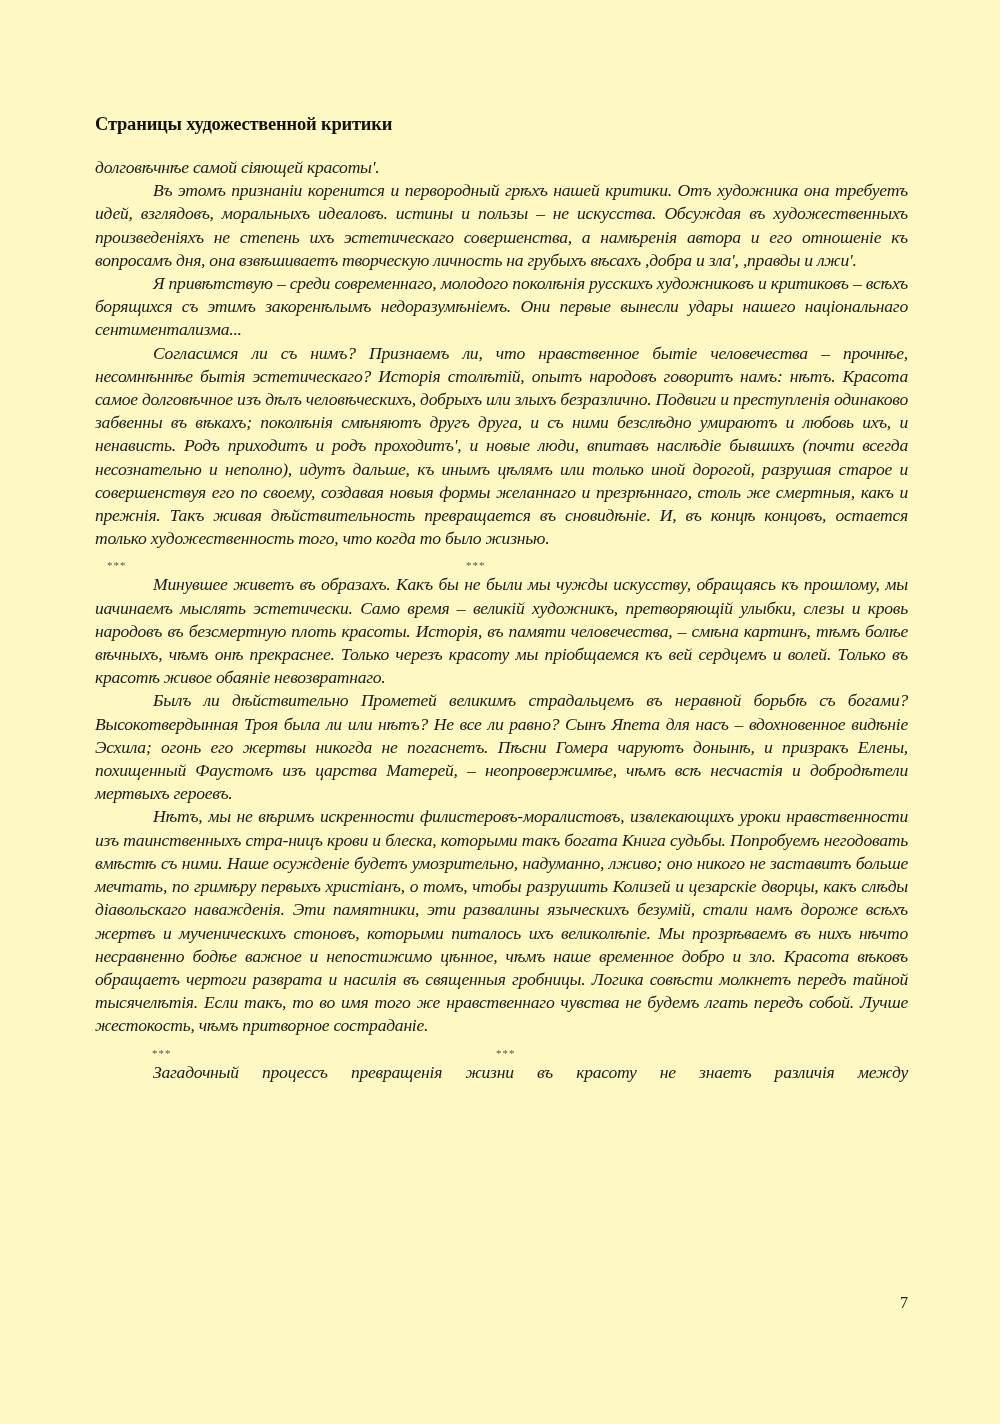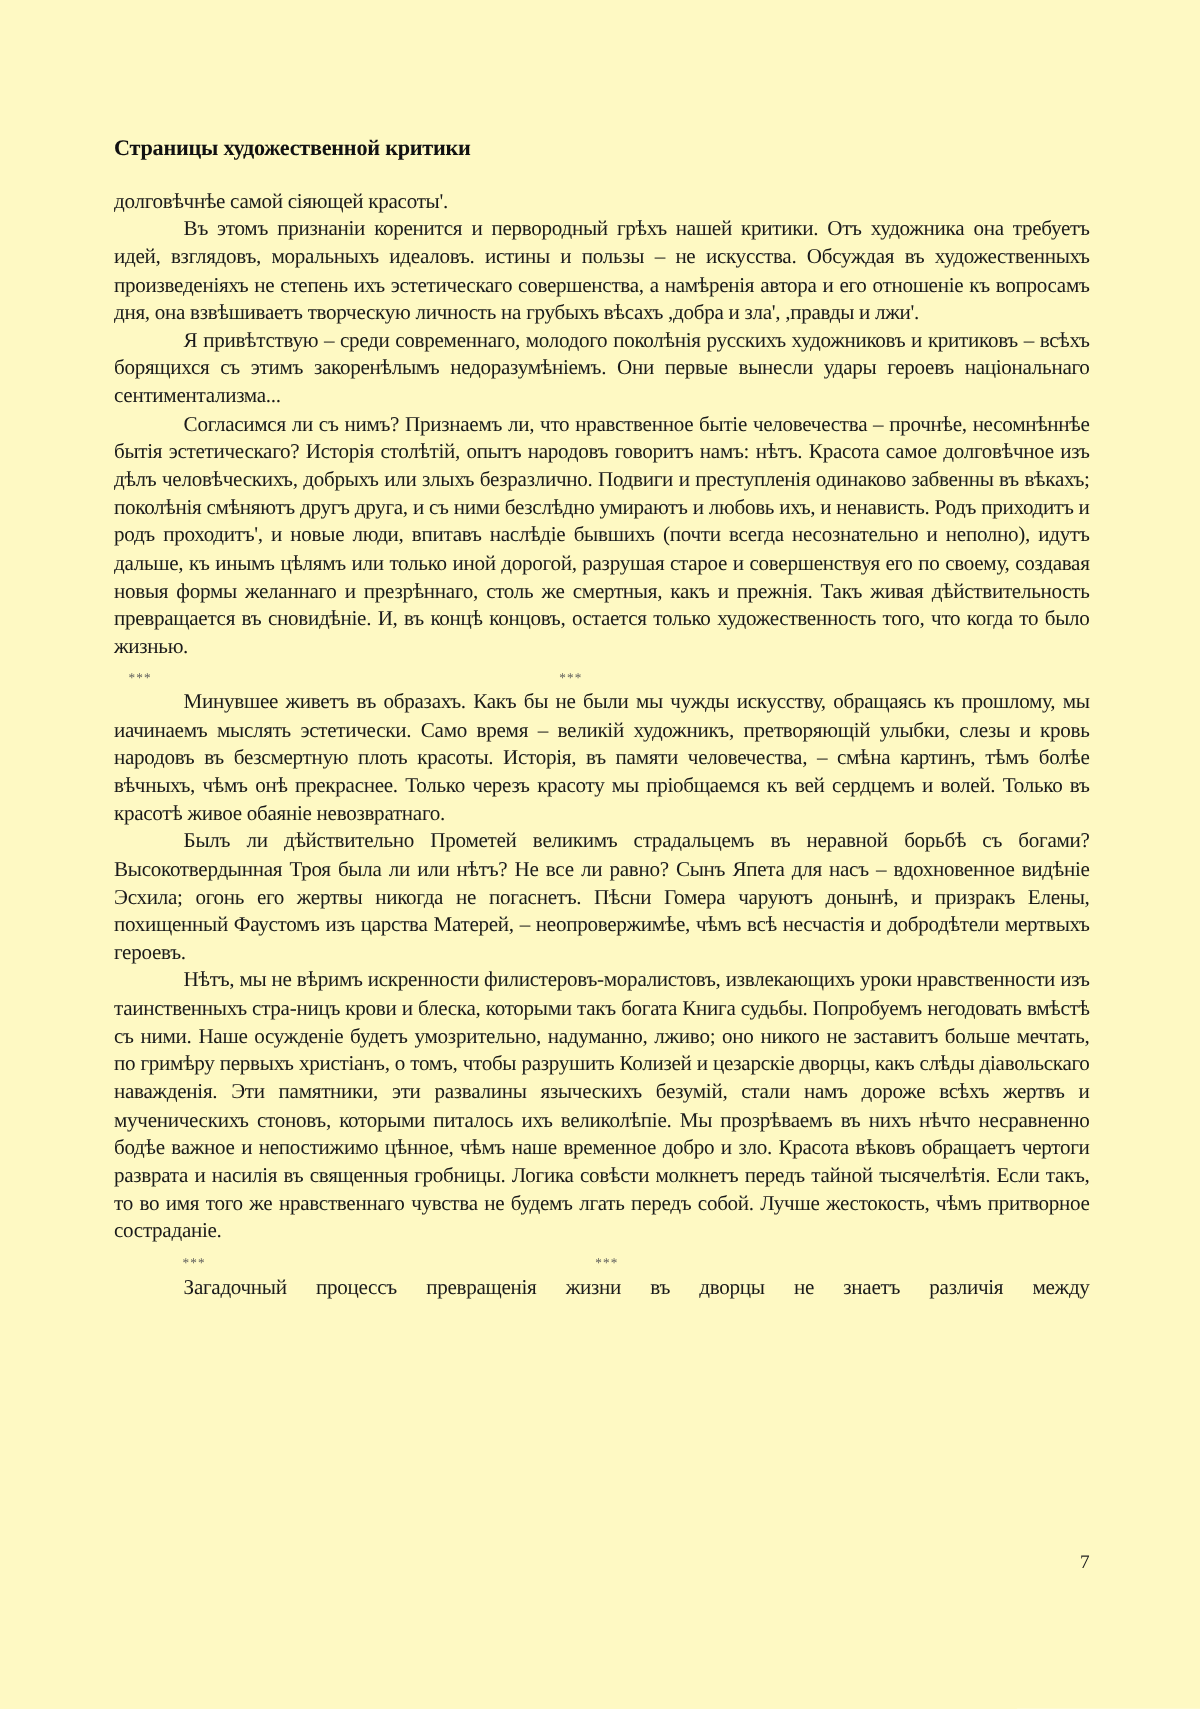--- a/index.html
+++ b/index.html
@@ -37,20 +37,21 @@
       top: 156px;
       width: 813px;
       font-size: 17.6px;
       line-height: 23.2px;
       letter-spacing: -0.25px;
     }
     .para {
       margin: 0;
       text-align: justify;
       text-indent: 58px;
+      font-style: italic;
     }
     .para.noindent {
       text-indent: 0;
     }
     .separator {
       position: relative;
       height: 23px;
       font-size: 11px;
       color: #555;
       letter-spacing: 1px;
@@ -70,35 +71,35 @@
 </head>
 <body>
 
 <div class="page">
 
   <div class="running-head">Страницы художественной критики</div>
 
   <div class="body-text">
     <p class="para noindent">долговѣчнѣе самой сіяющей красоты'.</p>
     <p class="para">Въ этомъ признаніи коренится и первородный грѣхъ нашей критики. Отъ художника она требуетъ идей, взглядовъ, моральныхъ идеаловъ. истины и пользы – не искусства. Обсуждая въ художественныхъ произведеніяхъ не степень ихъ эстетическаго совершенства, а намѣренія автора и его отношеніе къ вопросамъ дня, она взвѣшиваетъ творческую личность на грубыхъ вѣсахъ ,добра и зла', ,правды и лжи'.</p>
-    <p class="para">Я привѣтствую – среди современнаго, молодого поколѣнія русскихъ художниковъ и критиковъ – всѣхъ борящихся съ этимъ закоренѣлымъ недоразумѣніемъ. Они первые вынесли удары героевъ національнаго сентиментализма...</p>
+    <p class="para">Я привѣтствую – среди современнаго, молодого поколѣнія русскихъ художниковъ и критиковъ – всѣхъ борящихся съ этимъ закоренѣлымъ недоразумѣніемъ. Они первые вынесли удары нашего національнаго сентиментализма...</p>
     <p class="para">Согласимся ли съ нимъ? Признаемъ ли, что нравственное бытіе человечества – прочнѣе, несомнѣннѣе бытія эстетическаго? Исторія столѣтій, опытъ народовъ говоритъ намъ: нѣтъ. Красота самое долговѣчное изъ дѣлъ человѣческихъ, добрыхъ или злыхъ безразлично. Подвиги и преступленія одинаково забвенны въ вѣкахъ; поколѣнія смѣняютъ другъ друга, и съ ними безслѣдно умираютъ и любовь ихъ, и ненависть. Родъ приходитъ и родъ проходитъ', и новые люди, впитавъ наслѣдіе бывшихъ (почти всегда несознательно и неполно), идутъ дальше, къ инымъ цѣлямъ или только иной дорогой, разрушая старое и совершенствуя его по своему, создавая новыя формы желаннаго и презрѣннаго, столь же смертныя, какъ и прежнія. Такъ живая дѣйствительность превращается въ сновидѣніе. И, въ концѣ концовъ, остается только художественность того, что когда то было жизнью.</p>
 
     <div class="separator">
       <span style="left: 12px;">***</span>
       <span style="left: 371px;">***</span>
     </div>
 
     <p class="para">Минувшее живетъ въ образахъ. Какъ бы не были мы чужды искусству, обращаясь къ прошлому, мы иачинаемъ мыслять эстетически. Само время – великій художникъ, претворяющій улыбки, слезы и кровь народовъ въ безсмертную плоть красоты. Исторія, въ памяти человечества, – смѣна картинъ, тѣмъ болѣе вѣчныхъ, чѣмъ онѣ прекраснее. Только черезъ красоту мы пріобщаемся къ вей сердцемъ и волей. Только въ красотѣ живое обаяніе невозвратнаго.</p>
     <p class="para">Былъ ли дѣйствительно Прометей великимъ страдальцемъ въ неравной борьбѣ съ богами? Высокотвердынная Троя была ли или нѣтъ? Не все ли равно? Сынъ Япета для насъ – вдохновенное видѣніе Эсхила; огонь его жертвы никогда не погаснетъ. Пѣсни Гомера чаруютъ донынѣ, и призракъ Елены, похищенный Фаустомъ изъ царства Матерей, – неопровержимѣе, чѣмъ всѣ несчастія и добродѣтели мертвыхъ героевъ.</p>
     <p class="para">Нѣтъ, мы не вѣримъ искренности филистеровъ-моралистовъ, извлекающихъ уроки нравственности изъ таинственныхъ стра-ницъ крови и блеска, которыми такъ богата Книга судьбы. Попробуемъ негодовать вмѣстѣ съ ними. Наше осужденіе будетъ умозрительно, надуманно, лживо; оно никого не заставитъ больше мечтать, по гримѣру первыхъ христіанъ, о томъ, чтобы разрушить Колизей и цезарскіе дворцы, какъ слѣды діавольскаго наважденія. Эти памятники, эти развалины языческихъ безумій, стали намъ дороже всѣхъ жертвъ и мученическихъ стоновъ, которыми питалось ихъ великолѣпіе. Мы прозрѣваемъ въ нихъ нѣчто несравненно бодѣе важное и непостижимо цѣнное, чѣмъ наше временное добро и зло. Красота вѣковъ обращаетъ чертоги разврата и насилія въ священныя гробницы. Логика совѣсти молкнетъ передъ тайной тысячелѣтія. Если такъ, то во имя того же нравственнаго чувства не будемъ лгать передъ собой. Лучше жестокость, чѣмъ притворное состраданіе.</p>
 
     <div class="separator">
       <span style="left: 57px;">***</span>
       <span style="left: 401px;">***</span>
     </div>
 
-    <p class="para" style="text-align-last: justify;">Загадочный процессъ превращенія жизни въ дворцы не знаетъ различія между</p>
+    <p class="para" style="text-align-last: justify;">Загадочный процессъ превращенія жизни въ красоту не знаетъ различія между</p>
   </div>
 
   <div class="page-number">7</div>
 
 </div>
 
 </body></html>

